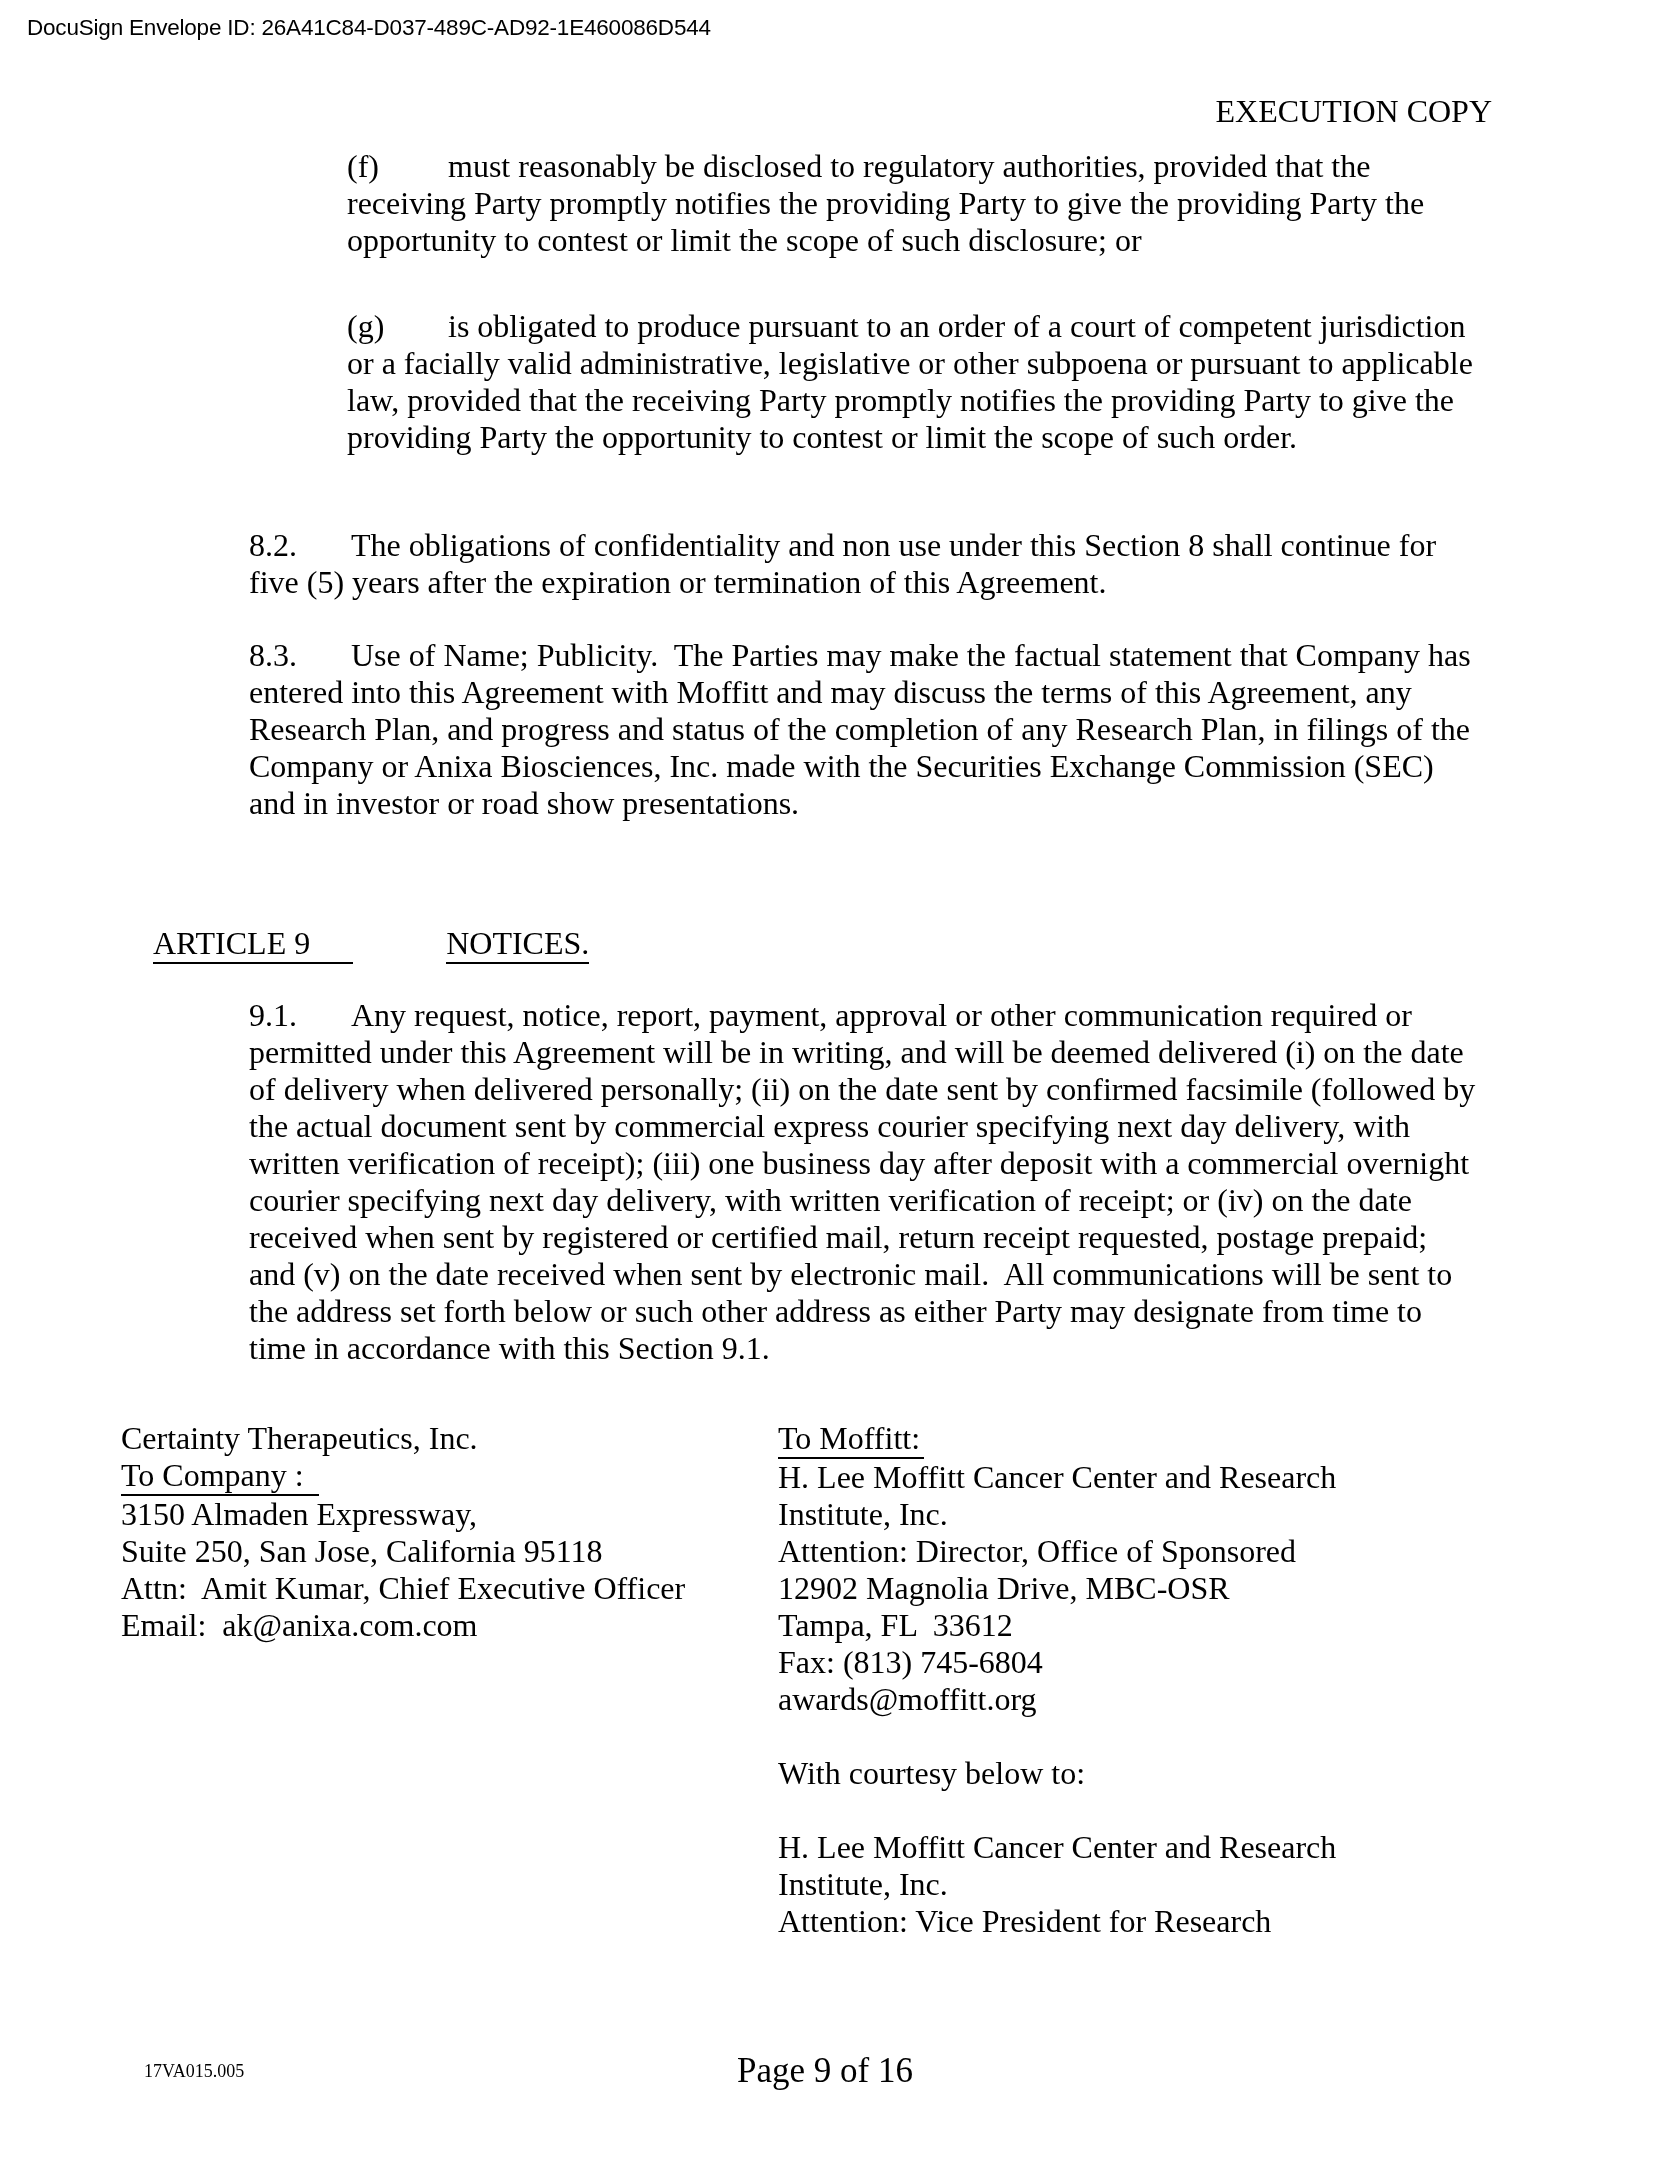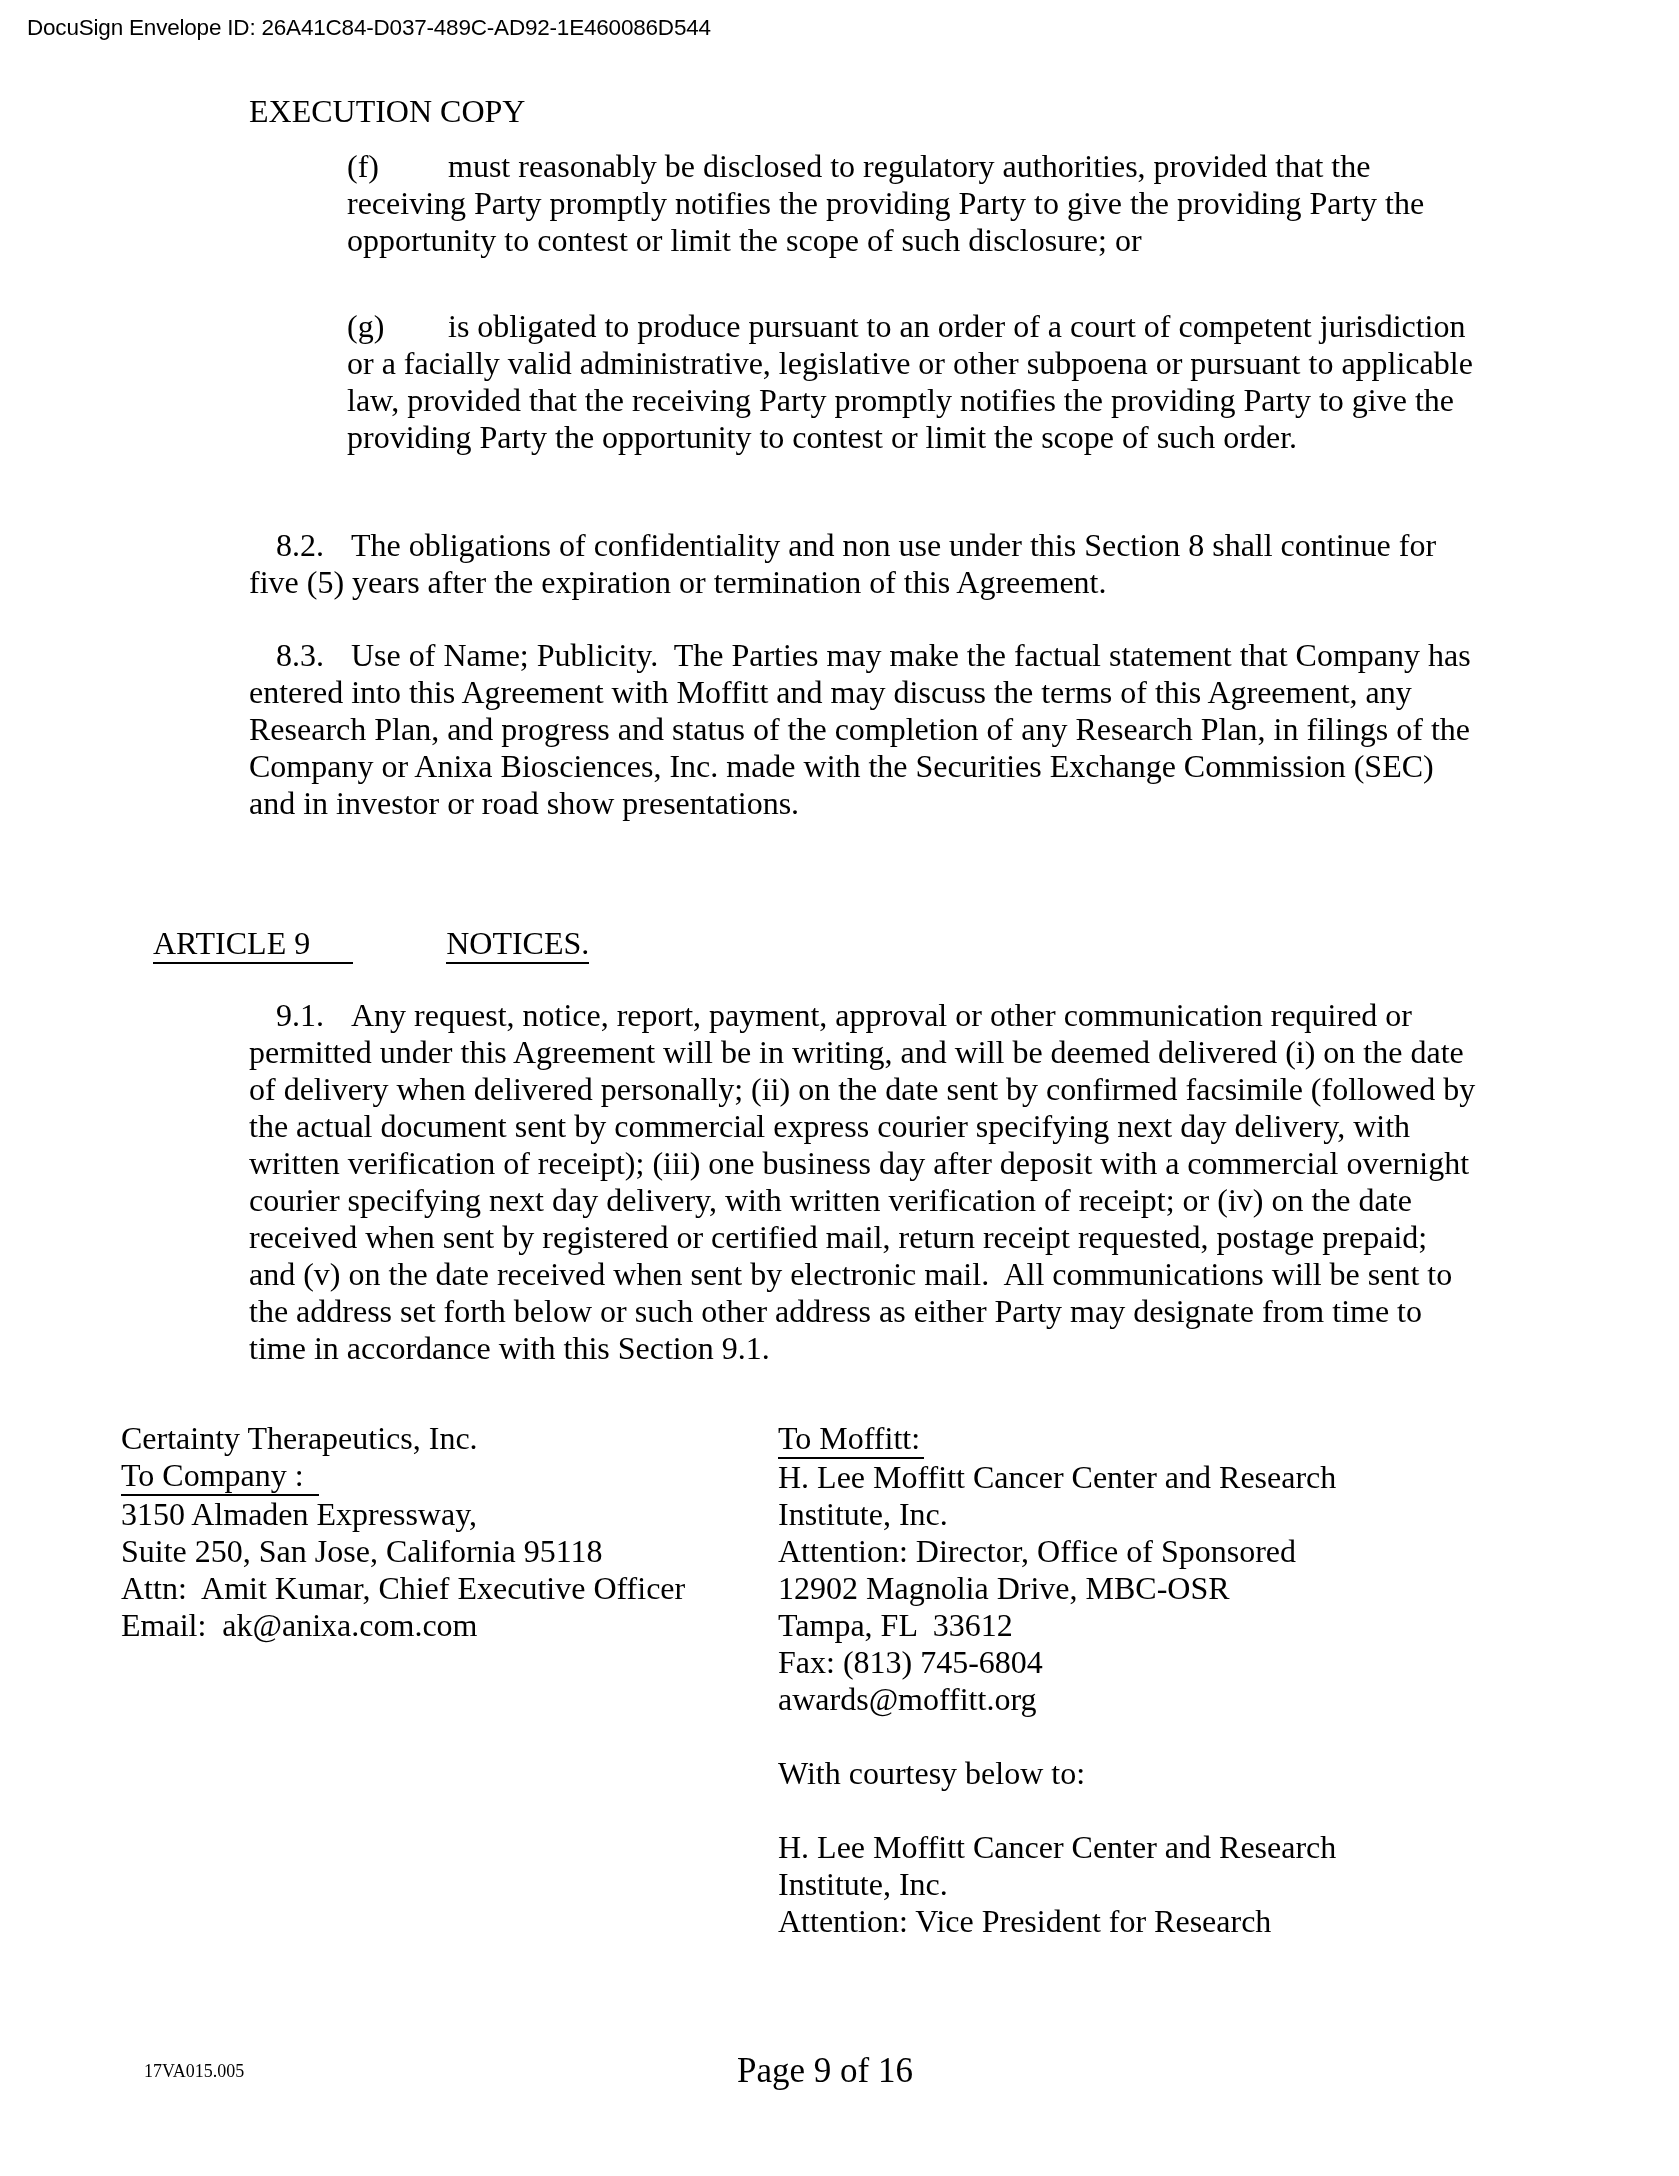--- a/index.html
+++ b/index.html
@@ -23,38 +23,38 @@
     left: 27px;
     font-family: "Liberation Sans", sans-serif;
     font-size: 22.5px;
     line-height: 27px;
     letter-spacing: -0.2px;
     white-space: pre;
   }
   .exec-copy {
     position: absolute;
     top: 93px;
-    left: 249px;
+    left: 261px;
     width: 1231px;
-    text-align: left;
+    text-align: right;
     white-space: pre;
   }
   .para {
     position: absolute;
     margin: 0;
     white-space: pre-wrap;
     text-align: left;
   }
   .indent-1 { left: 249px; width: 1231px; }
   .indent-2 { left: 347px; width: 1134px; }
   .plabel {
     display: inline-block;
     white-space: pre;
   }
-  .plabel.w1 { width: 102px; text-align: center; }
+  .plabel.w1 { width: 102px; }
   .plabel.w2 { width: 101px; }
   .article-heading {
     position: absolute;
     top: 925px;
     left: 153px;
     white-space: pre;
   }
   .u-block {
     display: inline-block;
     border-bottom: 2.7px solid #000;

